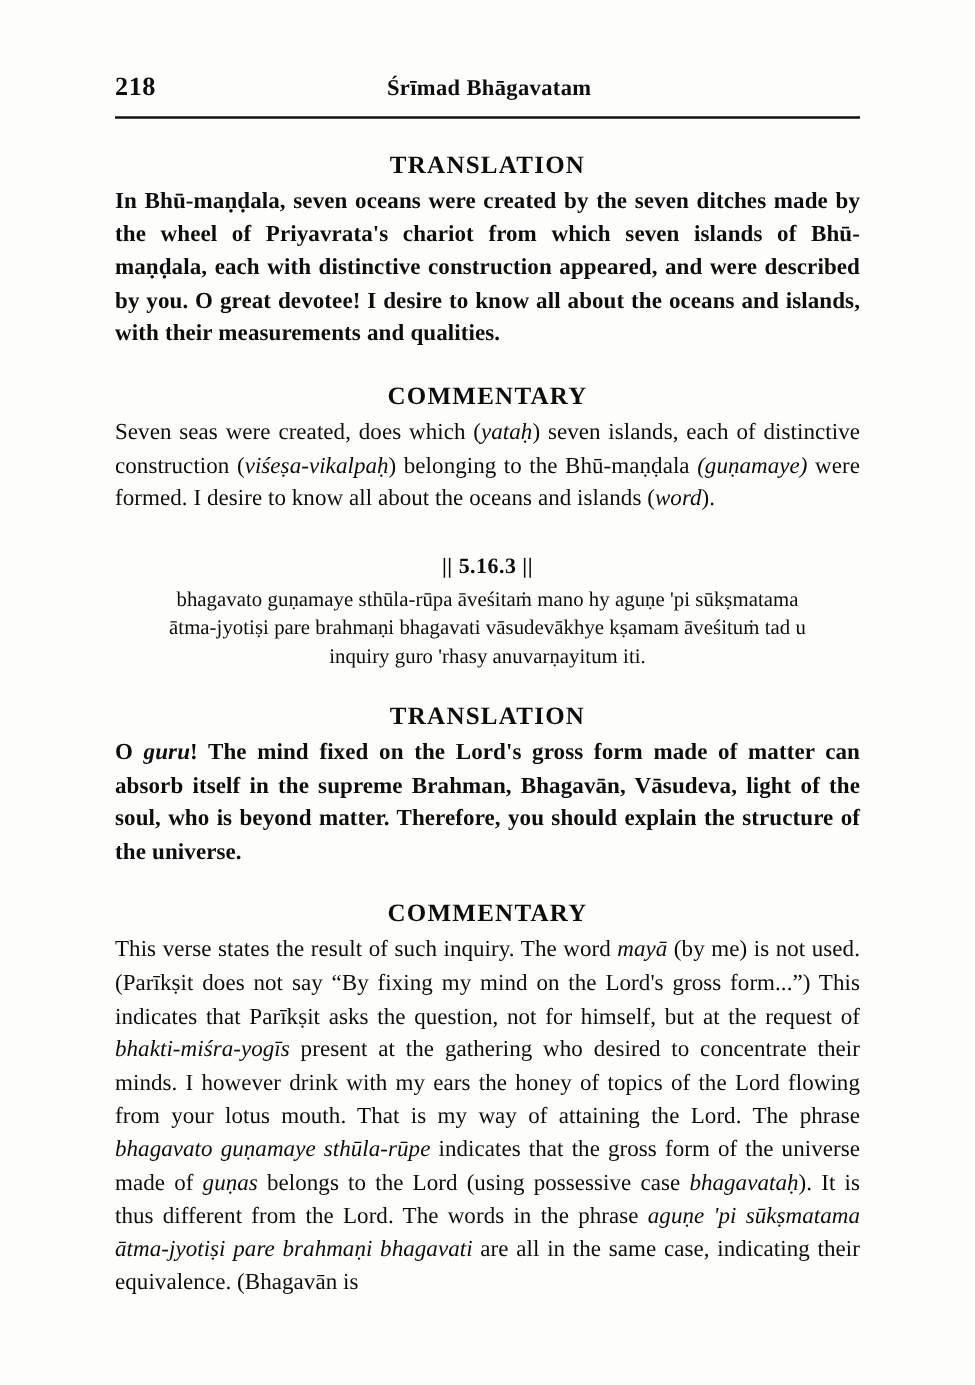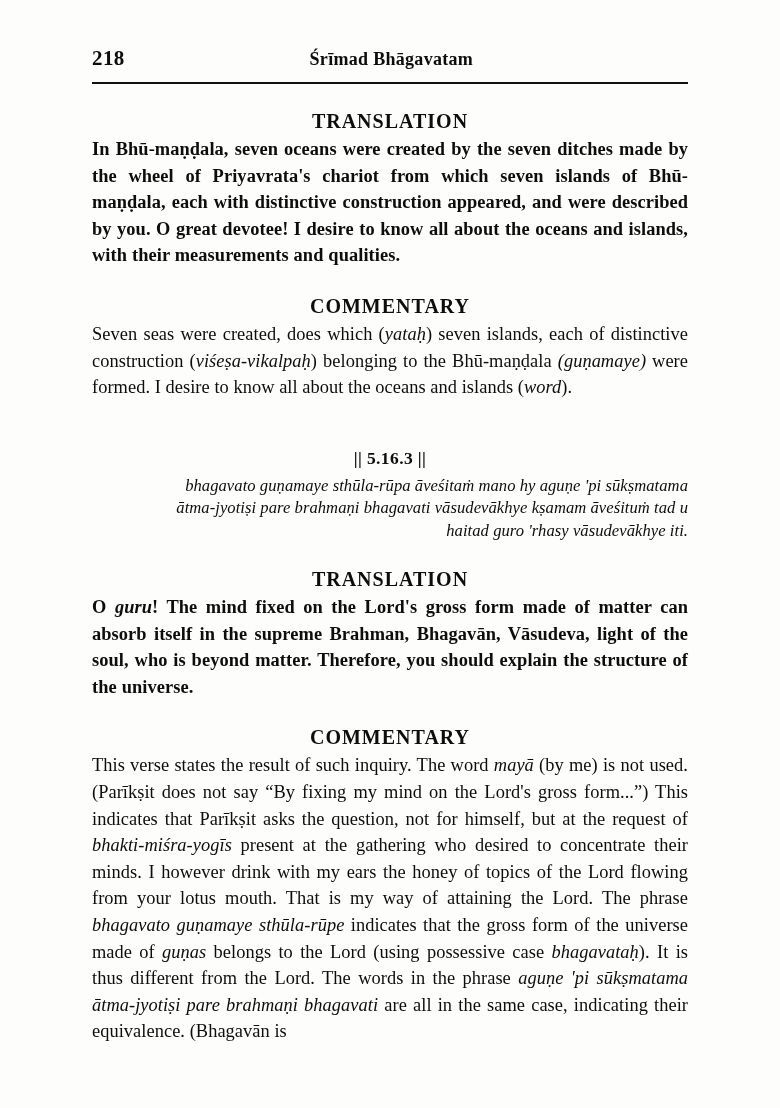--- a/index.html
+++ b/index.html
@@ -13,21 +13,21 @@
     height: 1108px;
     background: #fdfdfc;
     margin: 0 auto;
     overflow: hidden;
     font-family: "Liberation Serif", "DejaVu Serif", serif;
     color: #0d0d0d;
   }
   .content {
     position: absolute;
     left: 92px;
-    top: 0;
+    top: 11px;
     width: 596px;
   }
 
   
   .runhead {
     display: flex;
     align-items: baseline;
     height: 34px;
     margin-top: 46px;
   }
@@ -79,33 +79,32 @@
     font-size: 18.4px;
     line-height: 26.6px;
     text-align: justify;
     text-align-last: left;
     letter-spacing: 0.05px;
   }
   .commentary i { }
 
   
   .verse-block {
-    margin-top: 47px;
+    margin-top: 30px;
     margin-bottom: 4px;
   }
   .verse-number {
     text-align: center;
     font-weight: bold;
     font-size: 17.5px;
     letter-spacing: 0.4px;
     margin-bottom: 6px;
   }
   .verse-line {
-    text-align: right;
-    font-style: italic;
+    text-align: center;
     font-size: 16.6px;
     line-height: 22.4px;
     letter-spacing: 0.05px;
   }
 </style>
 </head>
 <body>
 
 <div class="page">
   <div class="content">
@@ -123,21 +122,21 @@
 
     <div class="section-head">COMMENTARY</div>
     <div class="commentary">
       <span>Seven seas were created, does which (</span><i>yataḥ</i><span>) seven islands, each of distinctive construction (</span><i>viśeṣa-vikalpaḥ</i><span>) belonging to the Bhū-maṇḍala </span><i>(guṇamaye)</i><span> were formed. I desire to know all about the oceans and islands (</span><i>word</i><span>).</span>
     </div>
 
     <div class="verse-block">
       <div class="verse-number">|| 5.16.3 ||</div>
       <div class="verse-line">bhagavato guṇamaye sthūla-rūpa āveśitaṁ mano hy aguṇe 'pi sūkṣmatama</div>
       <div class="verse-line">ātma-jyotiṣi pare brahmaṇi bhagavati vāsudevākhye kṣamam āveśituṁ tad u</div>
-      <div class="verse-line">haitad guro 'rhasy vāsudevākhye iti.</div>
+      <div class="verse-line">inquiry guro 'rhasy anuvarṇayitum iti.</div>
     </div>
 
     <div class="section-head">TRANSLATION</div>
     <div class="translation">
       <span>O </span><i>guru</i><span>! The mind fixed on the Lord's gross form made of matter can absorb itself in the supreme Brahman, Bhagavān, Vāsudeva, light of the soul, who is beyond matter. Therefore, you should explain the structure of the universe.</span>
     </div>
 
     <div class="section-head">COMMENTARY</div>
     <div class="commentary">
       <span>This verse states the result of such inquiry. The word </span><i>mayā</i><span> (by me) is not used. (Parīkṣit does not say “By fixing my mind on the Lord's gross form...”)  This indicates that Parīkṣit asks the question, not for himself, but at the request of </span><i>bhakti-miśra-yogīs</i><span> present at the gathering who desired to concentrate their minds. I however drink with my ears the honey of topics of the Lord flowing from your lotus mouth. That is my way of attaining the Lord. The phrase </span><i>bhagavato guṇamaye sthūla-rūpe</i><span> indicates that the gross form of the universe made of </span><i>guṇas</i><span> belongs to the Lord (using possessive case </span><i>bhagavataḥ</i><span>). It is thus different from the Lord. The words in the phrase </span><i>aguṇe 'pi sūkṣmatama ātma-jyotiṣi pare brahmaṇi bhagavati</i><span> are all in the same case, indicating their equivalence. (Bhagavān is</span>

